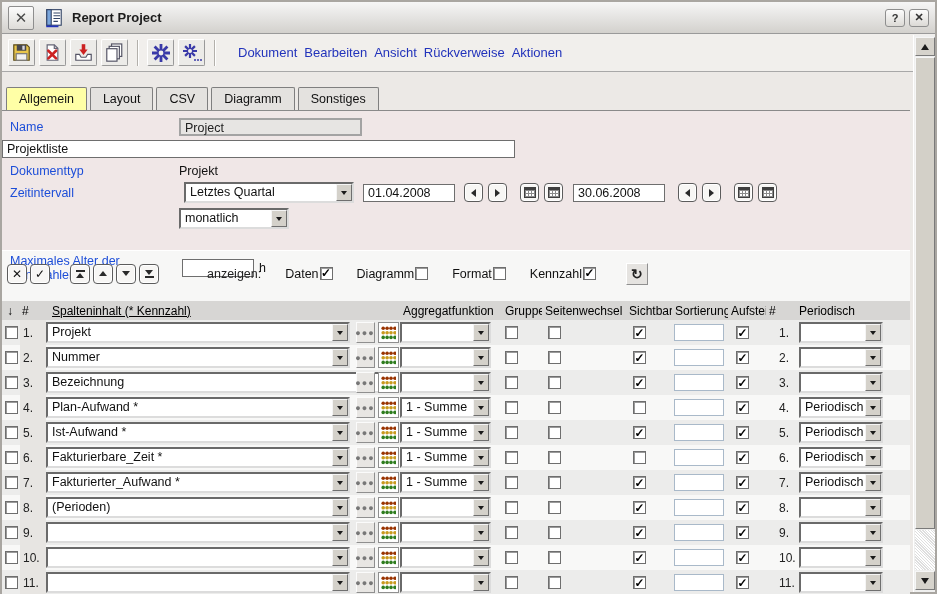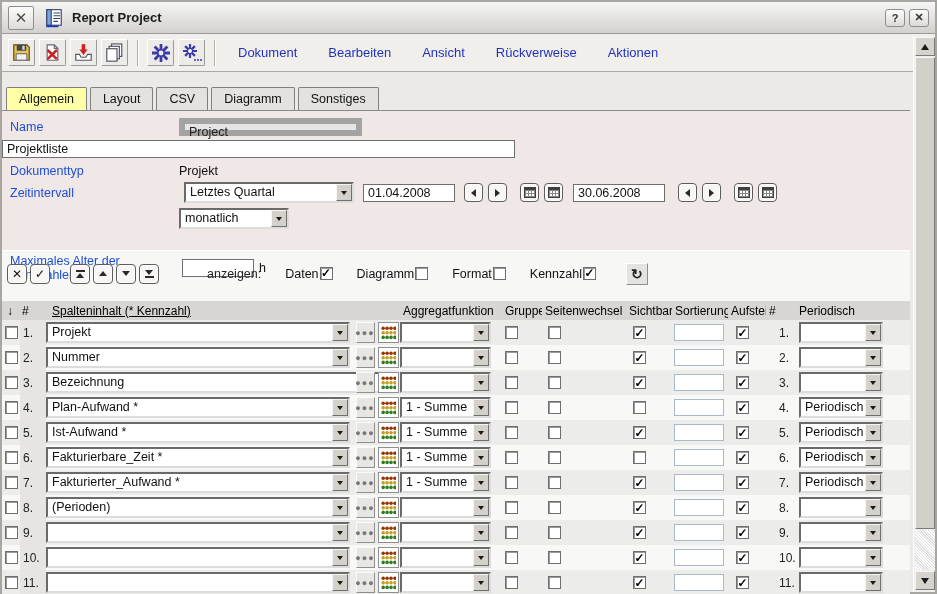--- a/index.html
+++ b/index.html
@@ -22,35 +22,35 @@
   .tb-title { font-weight:bold; font-size:13px; color:#1c1c1c; flex:1; }
   .tb-btn { width:20px; height:18px; background:linear-gradient(#fcfcfc,#dcdad6); border:1px solid #8e8e8e;
             border-radius:3px; display:flex; align-items:center; justify-content:center;
             font-size:11px; color:#333; margin-left:4px; font-weight:bold; }
 
   
   .toolbar { height:38px; background:#f1efec; border-bottom:1px solid #a8a8a8; display:flex; align-items:center; padding:0 6px; }
   .tbtn { width:27px; height:27px; background:#ecebe8; border:1px solid; border-color:#ffffff #999 #999 #ffffff;
           border-radius:2px; display:flex; align-items:center; justify-content:center; margin-right:4px; }
   .tdiv { width:1px; height:26px; background:#b3b0ab; box-shadow:1px 0 0 #fff; margin:0 9px 0 5px; }
-  .menu { display:flex; gap:31px; margin-left:14px; }
+  .menu { display:flex; gap:7px; margin-left:14px; }
   .menu span { color:#2233bb; font-size:13px; cursor:pointer; }
 
   
   .chrome-gap { height:14px; background:#ece9e6; }
   .tabstrip { height:24px; padding-left:4px; display:flex; align-items:flex-end; background:#ece9e6; position:relative; }
   .tab { padding:4px 12px 4px; border:1px solid #7f7f7f; border-bottom:none; background:#e4e2df;
          margin-right:3px; border-radius:2px 2px 0 0; font-size:12.5px; color:#111; position:relative; z-index:1; }
   .tab.active { background:#ffffa6; }
 
   
   .panel { background:#f0e7e7; border-top:1px solid #8a8a8a; height:140px; padding-top:7px; }
   .frow { display:flex; align-items:center; margin-bottom:4px; min-height:18px; }
   .flabel { width:177px; padding-left:8px; font-size:12.5px; color:#1d4ed8; flex:none; }
-  .field-ro { width:183px; height:18px; background:#e7e5e3; border:6px solid #a3a3a3; padding:1px 4px; font-size:12.5px; color:#222; }
+  .field-ro { width:183px; height:18px; background:#e7e5e3; border:2px solid #a3a3a3; padding:1px 4px; font-size:12.5px; color:#222; }
   input.tfield { height:18px; background:#fff; border:1px solid #6e6e6e; padding:1px 4px; font-size:12.5px;
                  font-family:"Liberation Sans",sans-serif; color:#111; }
   .statictext { font-size:12.5px; color:#111; }
 
   
   .combo { display:inline-flex; height:21px; background:#fff; border:2px solid; border-color:#6a6a6a #dcdcdc #dcdcdc #6a6a6a; align-items:stretch; }
   .combo-text { flex:1; padding:1px 4px 0; font-size:12.5px; color:#111; white-space:nowrap; overflow:hidden; }
   .combo-btn { width:16px; background:#d4d1ca; border:1px solid; border-color:#f5f5f5 #6f6f6f #6f6f6f #f5f5f5;
                display:flex; align-items:center; justify-content:center; flex:none; }
   .tri-dn { width:0; height:0; border-left:3.5px solid transparent; border-right:3.5px solid transparent; border-top:4.5px solid #1a1a1a; }

